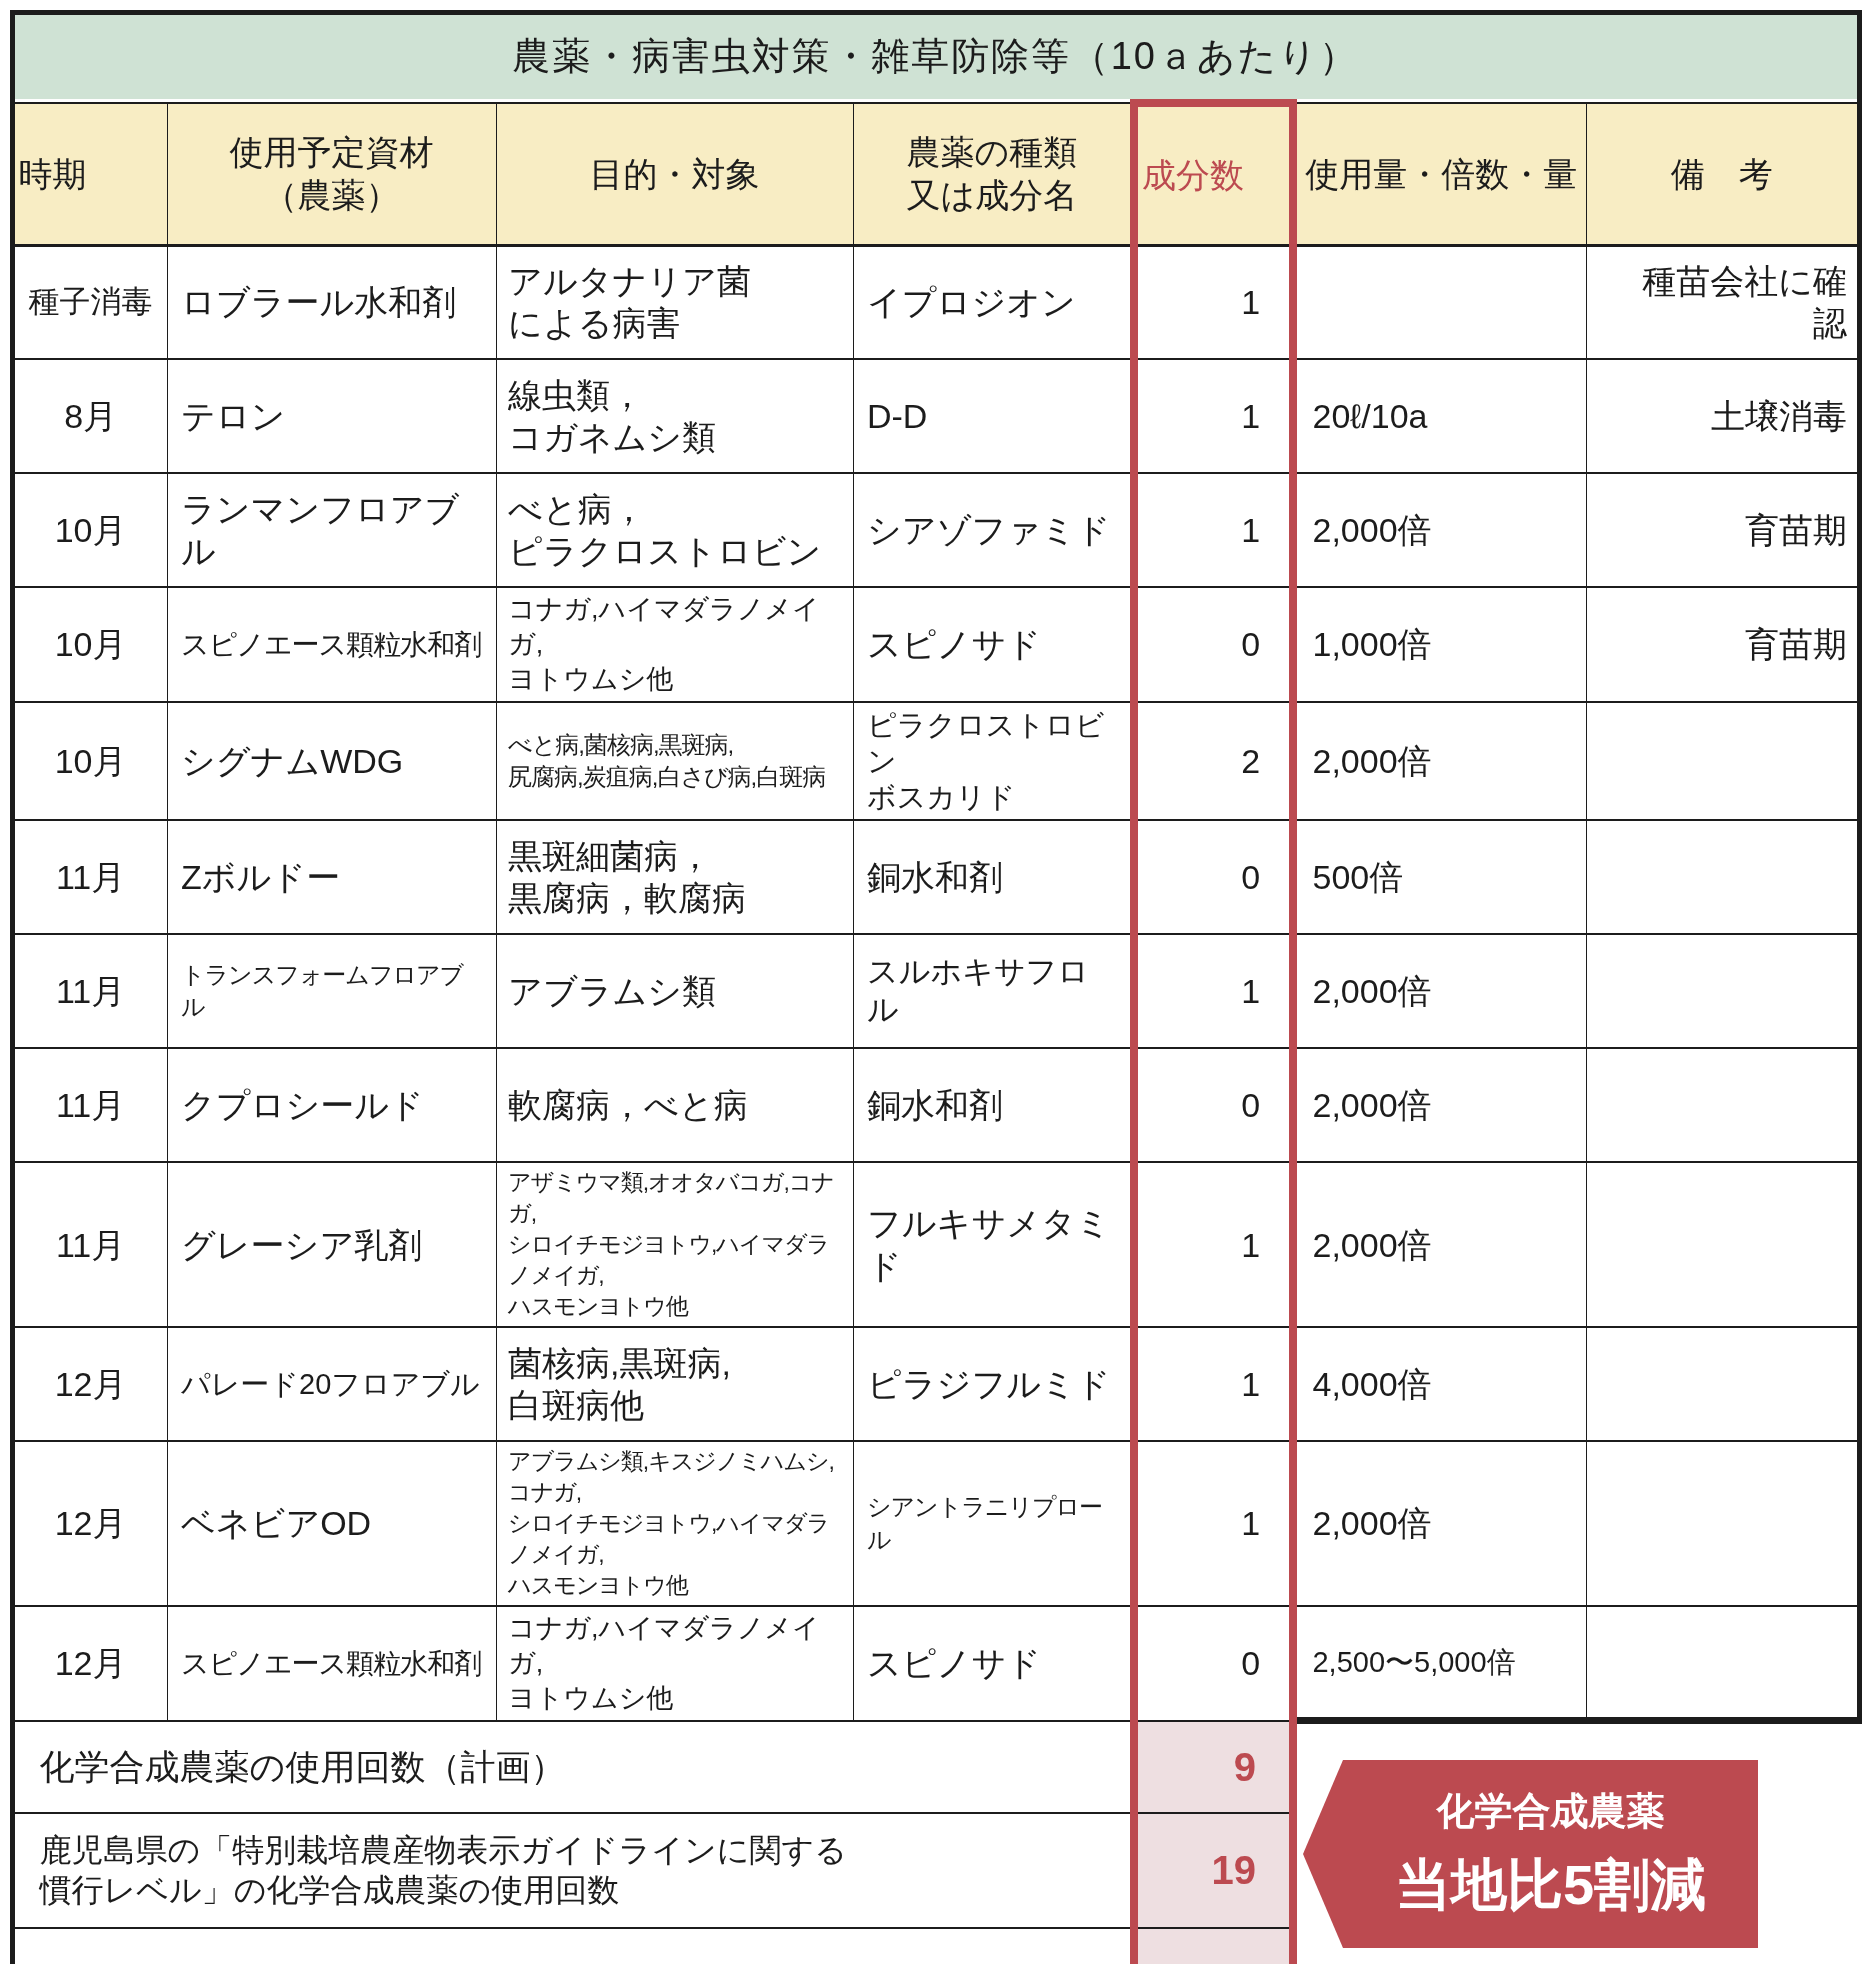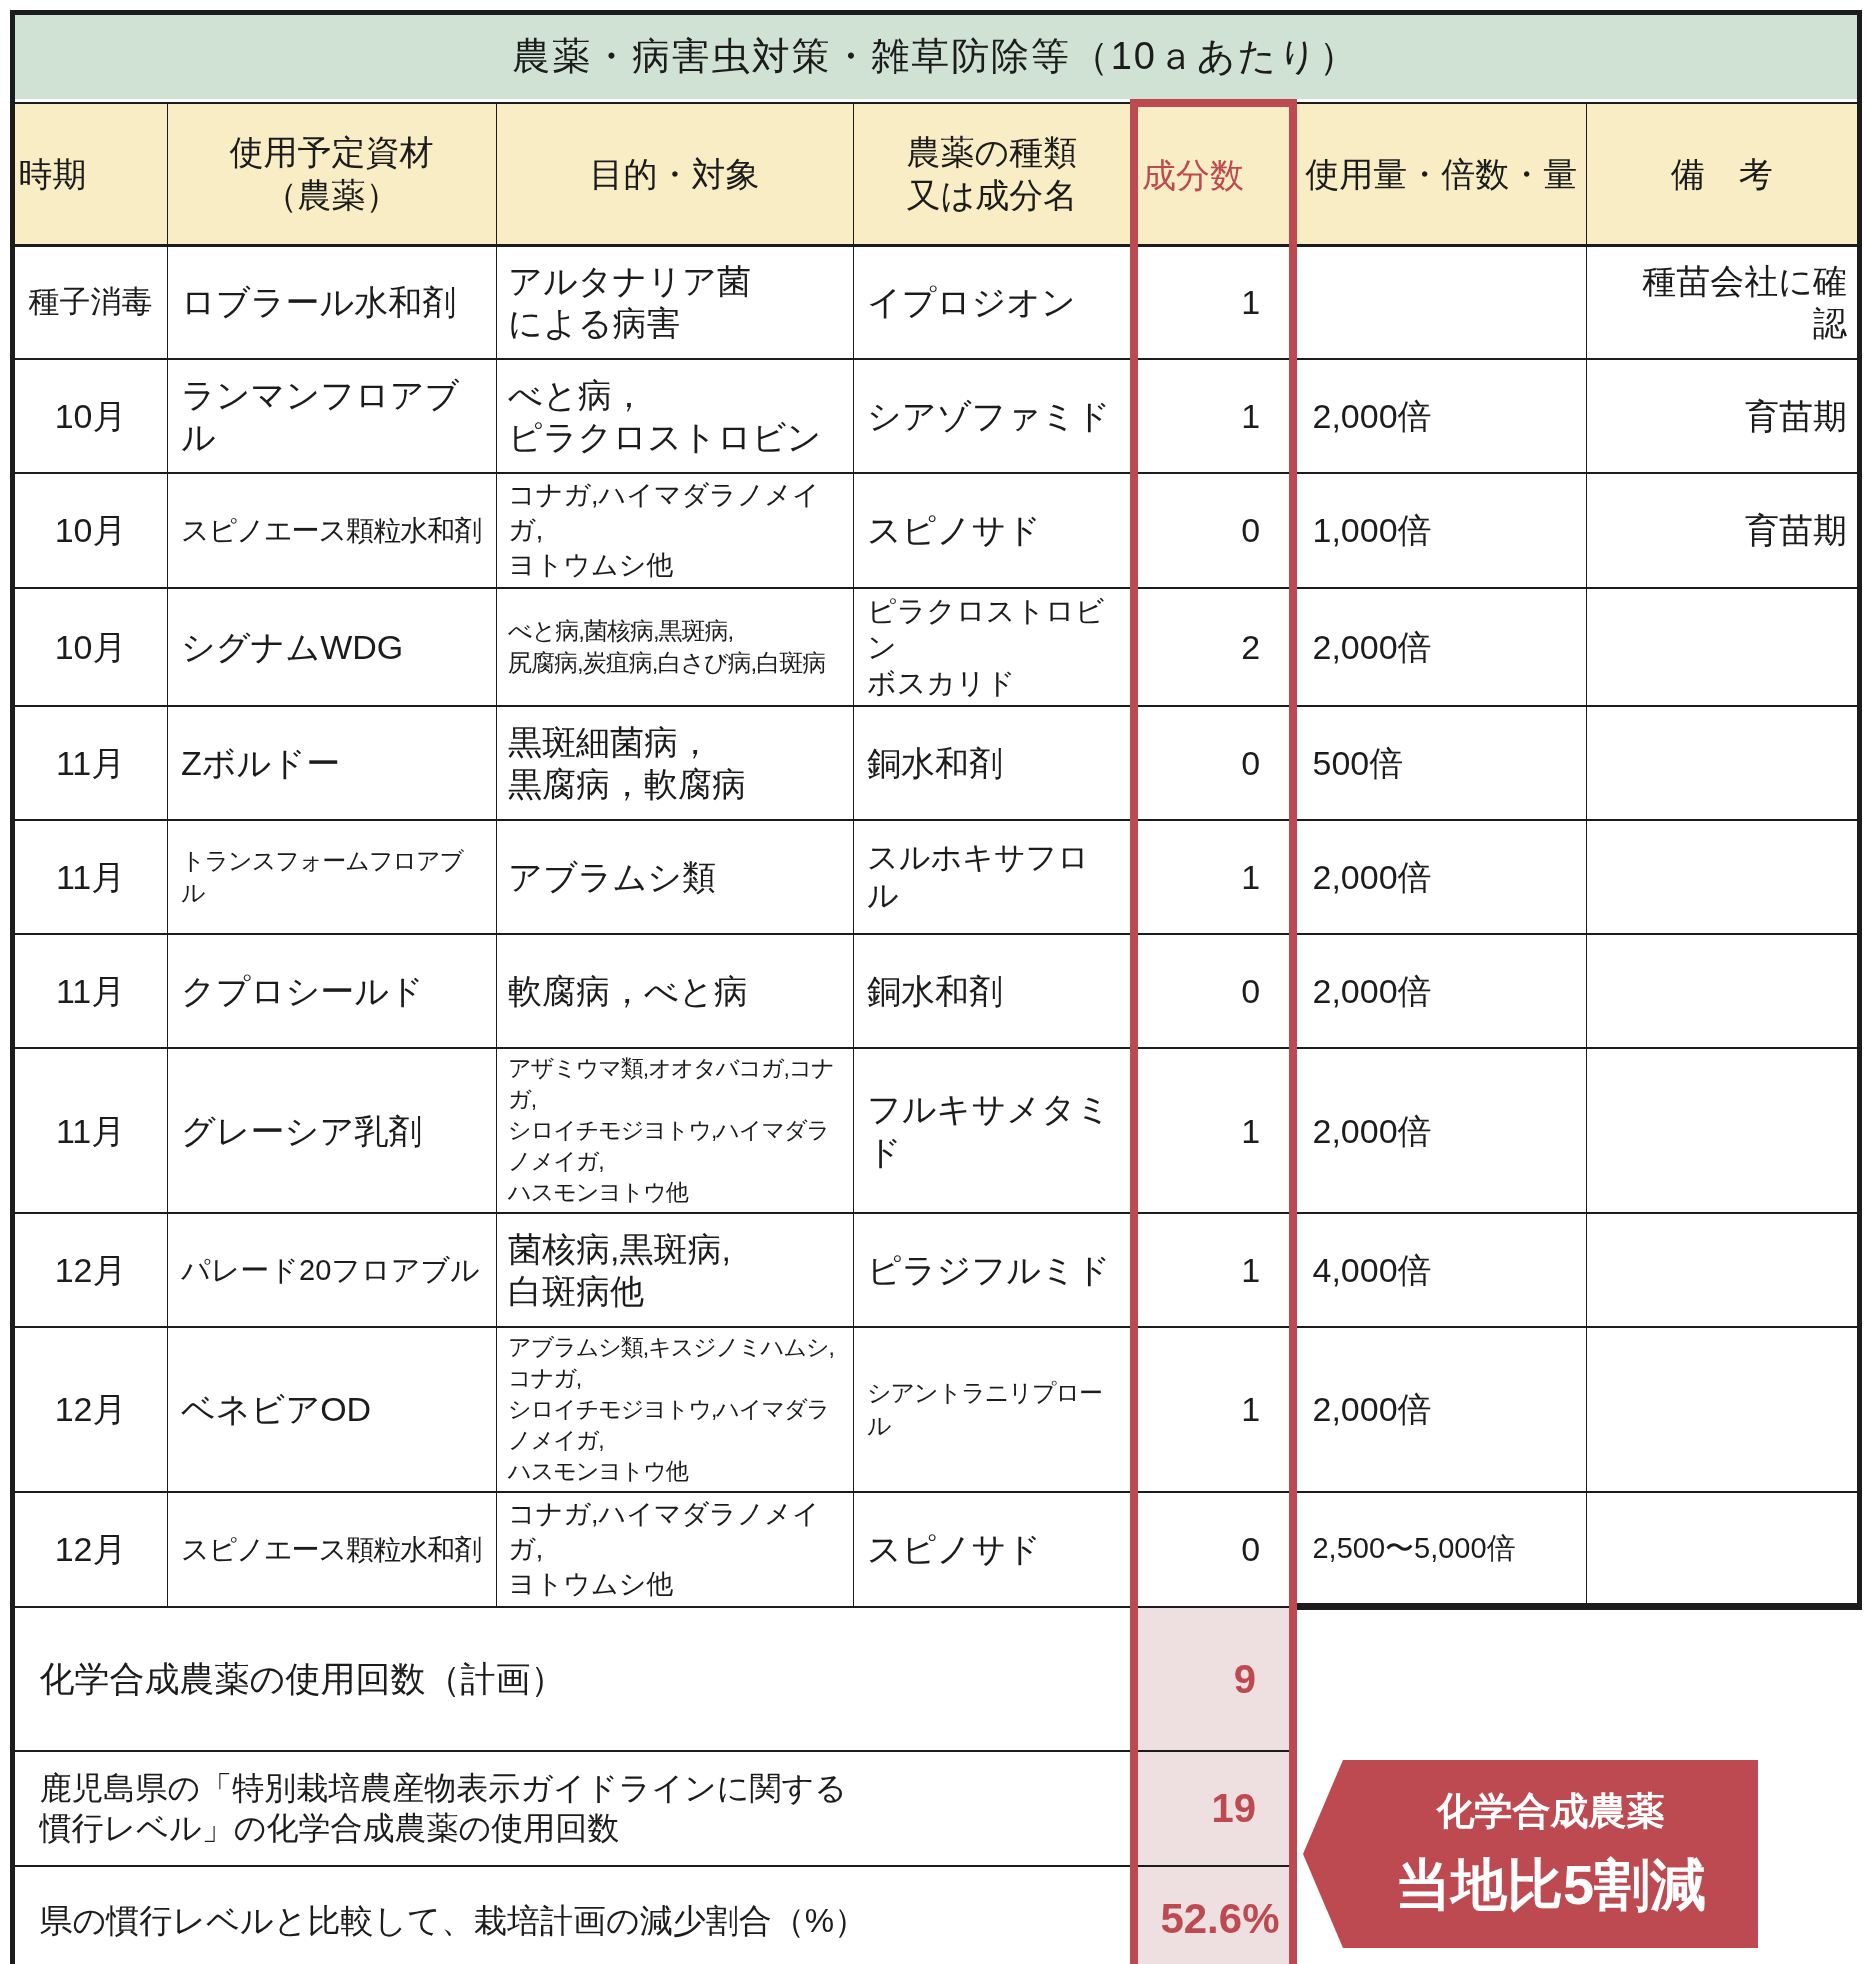--- a/index.html
+++ b/index.html
@@ -72,21 +72,21 @@
     border-top:8.6px solid var(--red) !important;
     background:var(--pink);
     color:var(--red);
     font-weight:700;
   }
   tr.data-row{height:114px;}
   tr.data-row td{background:#fff;}
   
   .thick-bottom{border-bottom:7.7px solid var(--ink) !important;}
   
-  tr.sum-row{height:144px;}
+  tr.sum-row{height:92px;}
   .sum-label{
     border-left-width:5.8px;
     text-align:left;
     padding-left:25px;
     font-size:33px;
   }
   .sum-val{
     background:var(--pink);
     color:var(--red);
     font-weight:700;
@@ -157,20 +157,30 @@
       <td class="c0 sz32">種子消毒</td>
       <td class="c1">ロブラール水和剤</td>
       <td class="c2">アルタナリア菌
 による病害</td>
       <td class="c3">イプロジオン</td>
       <td class="c4 red-col">1</td>
       <td class="c5"></td>
       <td class="c6">種苗会社に確認</td>
     </tr>
 
+    <tr class="data-row">
+      <td class="c0">8月</td>
+      <td class="c1">テロン</td>
+      <td class="c2">線虫類，
+コガネムシ類</td>
+      <td class="c3">D-D</td>
+      <td class="c4 red-col">1</td>
+      <td class="c5">20ℓ/10a</td>
+      <td class="c6">土壌消毒</td>
+    </tr>
 
     <tr class="data-row">
       <td class="c0">10月</td>
       <td class="c1">ランマンフロアブル</td>
       <td class="c2">べと病，
 ピラクロストロビン</td>
       <td class="c3">シアゾファミド</td>
       <td class="c4 red-col">1</td>
       <td class="c5">2,000倍</td>
       <td class="c6">育苗期</td>

